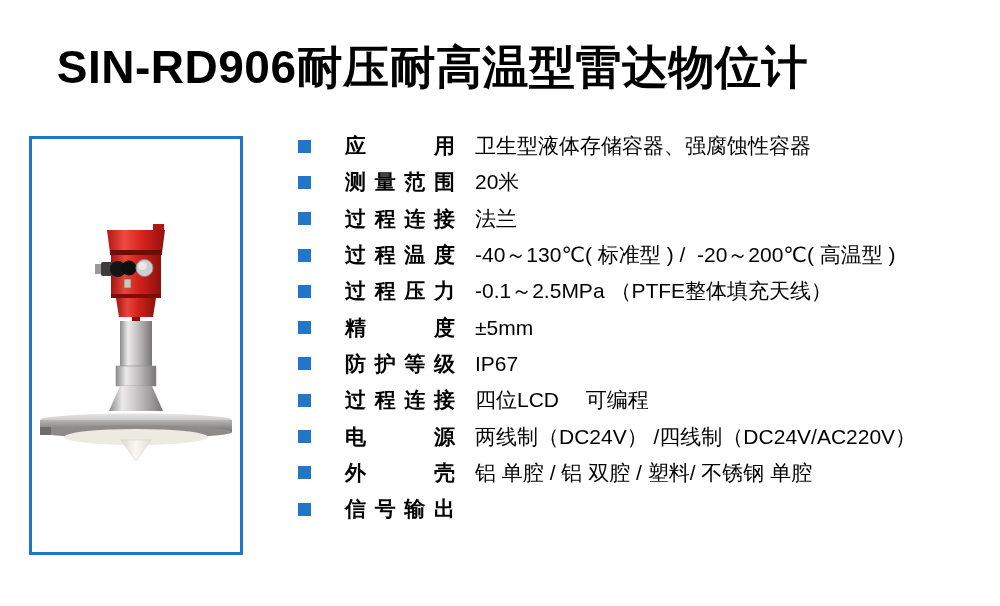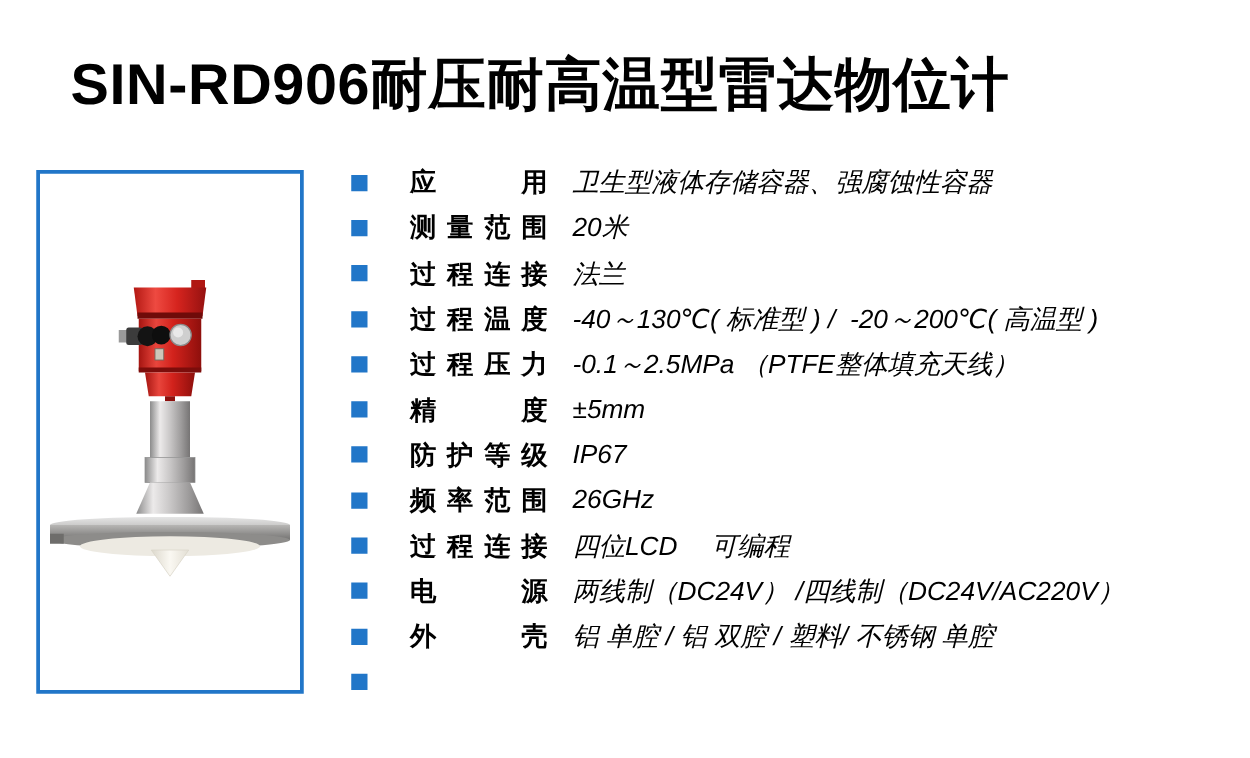--- a/index.html
+++ b/index.html
@@ -8,40 +8,39 @@
     background: #ffffff;
     position: relative;
     overflow: hidden;
     font-family: "Liberation Sans", "DejaVu Sans", sans-serif;
     color: #000;
   }
   .page-title {
     position: absolute;
     top: 38px; left: 0;
     width: 808px;
-    text-align: center;
+    text-align: right;
     font-size: 46px;
     font-weight: 700;
     line-height: 58px;
     letter-spacing: 0.5px;
     color: #000;
     white-space: nowrap;
-    margin-left: 28px;
   }
   .image-frame {
     position: absolute;
     left: 29px; top: 136px;
     width: 208px; height: 413px;
     border: 3px solid #2176c8;
     background: #ffffff;
   }
   .image-frame svg { display: block; }
   .spec-list {
     position: absolute;
-    left: 281px; top: 128px;
+    left: 298px; top: 128px;
     width: 690px;
   }
   .spec-row {
     height: 36.3px;
     display: flex;
     align-items: center;
   }
   .bullet {
     width: 13px; height: 13px;
     background: #2176c8;
@@ -58,21 +57,20 @@
     text-align-last: justify;
     margin-right: 20px;
     white-space: nowrap;
     color: #000;
   }
   .spec-value {
     font-size: 21px;
     font-weight: 400;
     white-space: pre;
     color: #000;
-    font-style: italic;
   }
 </style>
 </head>
 <body>
 
 <div class="page-title">SIN-RD906耐压耐高温型雷达物位计</div>
 
 <div class="image-frame" style="border-color: rgb(33, 118, 200);">
   <svg viewBox="0 0 208 413" width="208" height="413">
     <defs>
@@ -183,25 +181,20 @@
     <span class="spec-label">精度</span>
     <span class="spec-value">±5mm</span>
   </div>
 
   <div class="spec-row">
     <span class="bullet" style="background: rgb(33, 118, 200);"></span>
     <span class="spec-label">防护等级</span>
     <span class="spec-value">IP67</span>
   </div>
 
-  <div class="spec-row">
-    <span class="bullet" style="background: rgb(33, 118, 200);"></span>
-    <span class="spec-label">频率范围</span>
-    <span class="spec-value">26GHz</span>
-  </div>
 
   <div class="spec-row">
     <span class="bullet" style="background: rgb(33, 118, 200);"></span>
     <span class="spec-label">过程连接</span>
     <span class="spec-value">四位LCD　 可编程</span>
   </div>
 
   <div class="spec-row">
     <span class="bullet" style="background: rgb(33, 118, 200);"></span>
     <span class="spec-label">电源</span>
@@ -209,14 +202,15 @@
   </div>
 
   <div class="spec-row">
     <span class="bullet" style="background: rgb(33, 118, 200);"></span>
     <span class="spec-label">外壳</span>
     <span class="spec-value">铝 单腔 / 铝 双腔 / 塑料/ 不锈钢 单腔</span>
   </div>
 
   <div class="spec-row">
     <span class="bullet" style="background: rgb(33, 118, 200);"></span>
+    <span class="spec-label">信号输出</span>
   </div>
 </div>
 
 </body></html>

